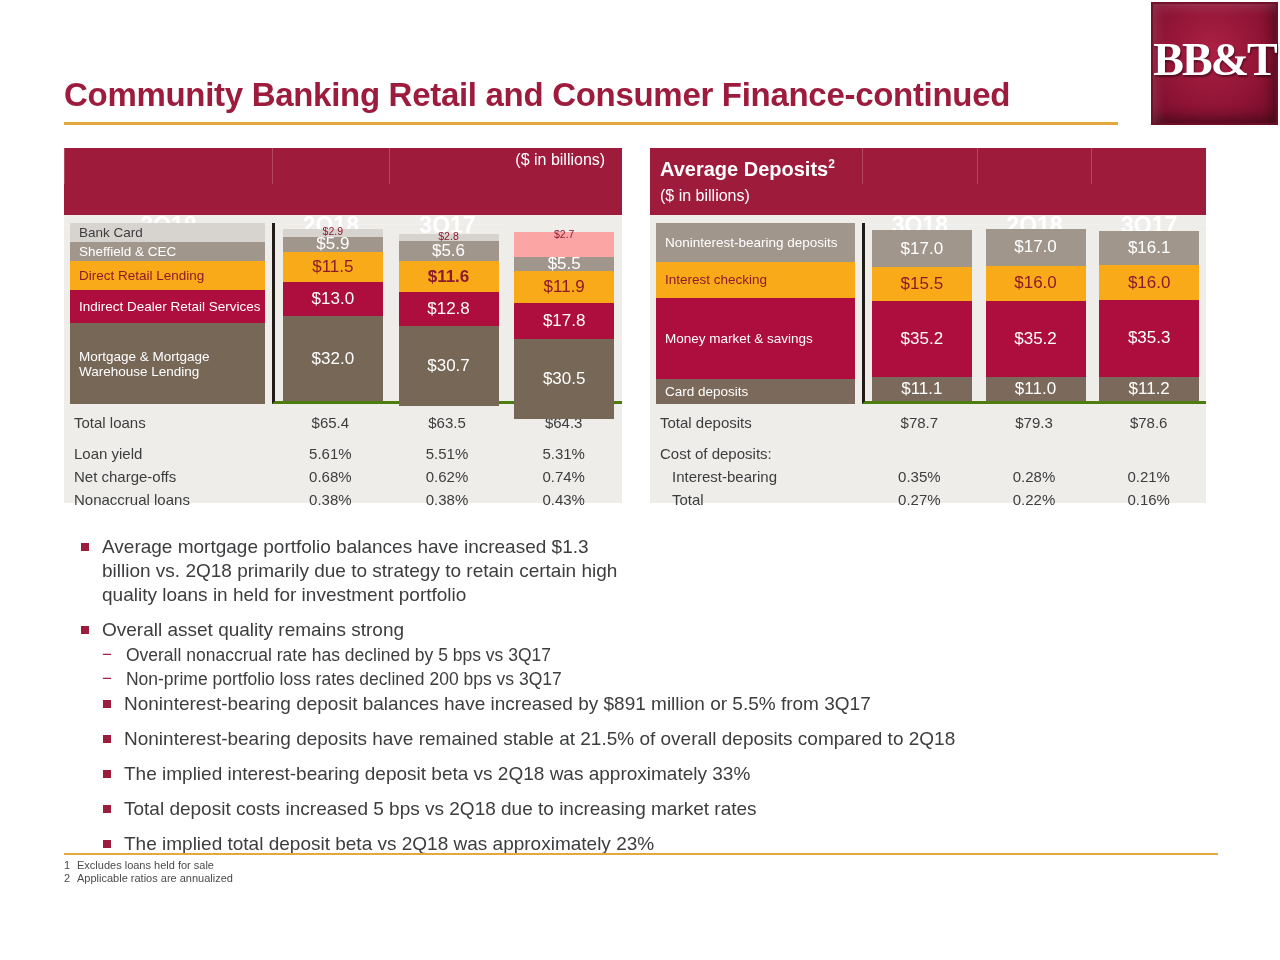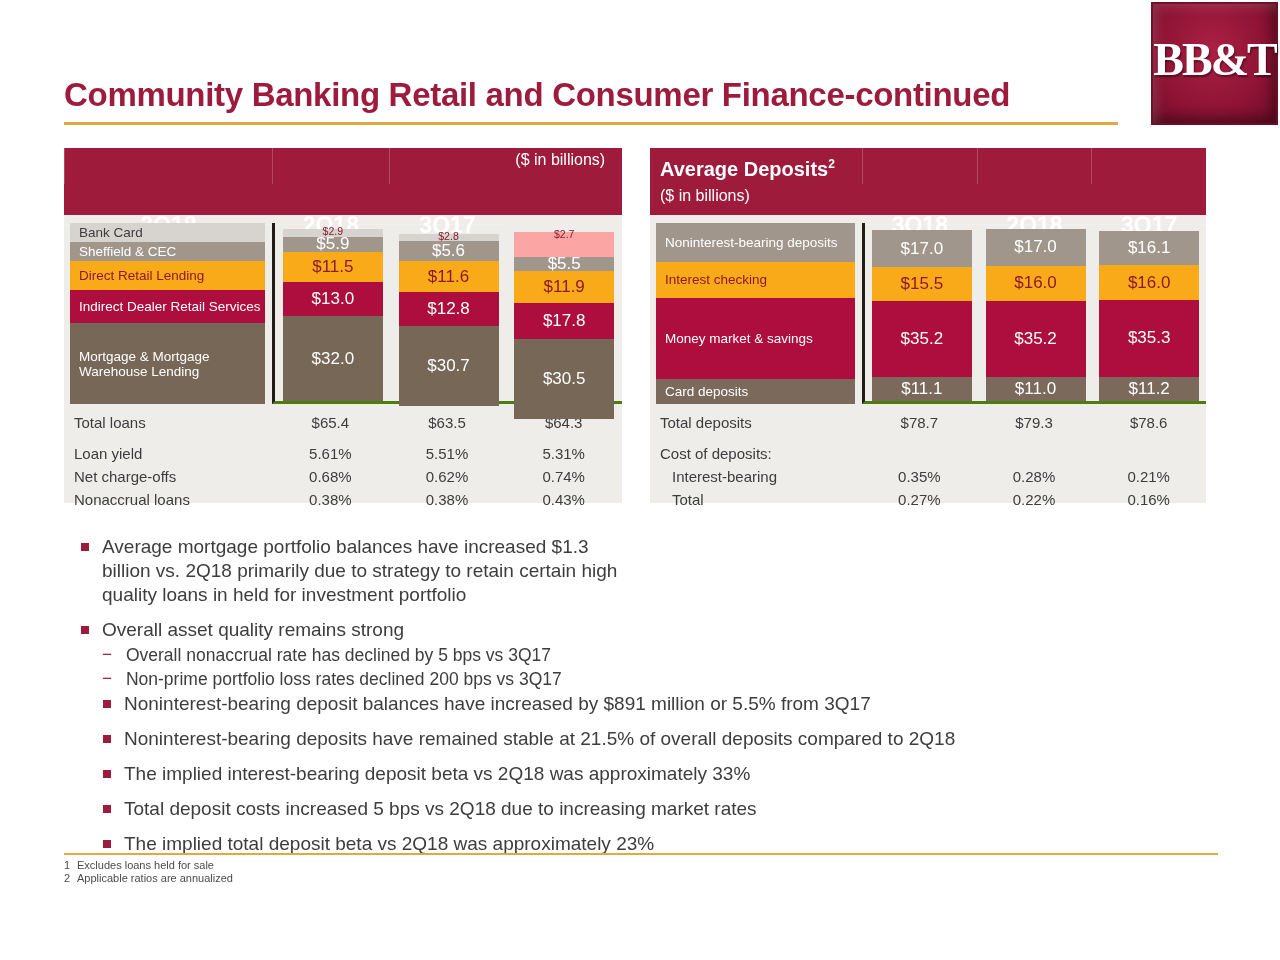--- a/index.html
+++ b/index.html
@@ -146,21 +146,21 @@
                   </div>
                 </div>
                 <div class="plot-col">
                   <div class="bar" style="height: 167px;">
                     <div class="seg tiny" style="height: 7.4px; background: rgb(215, 211, 206); color: rgb(140, 26, 47);">
                       <span class="seg-label">$2.8</span>
                     </div>
                     <div class="seg" style="height: 20px; background: rgb(161, 150, 140); color: rgb(255, 255, 255);">
                       <span class="seg-label">$5.6</span>
                     </div>
-                    <div class="seg" style="height: 30.5px; background: rgb(249, 170, 24); color: rgb(140, 26, 47);">
+                    <div class="seg" style="height: 30.5px; background: rgb(249, 170, 24); color: rgb(140, 26, 47); font-weight: bold;">
                       <span class="seg-label">$11.6</span>
                     </div>
                     <div class="seg" style="height: 33.7px; background: rgb(173, 14, 61); color: rgb(255, 255, 255);">
                       <span class="seg-label">$12.8</span>
                     </div>
                     <div class="seg" style="height: 80.7px; background: rgb(119, 103, 87); color: rgb(255, 255, 255);">
                       <span class="seg-label">$30.7</span>
                     </div>
                   </div>
                 </div>

